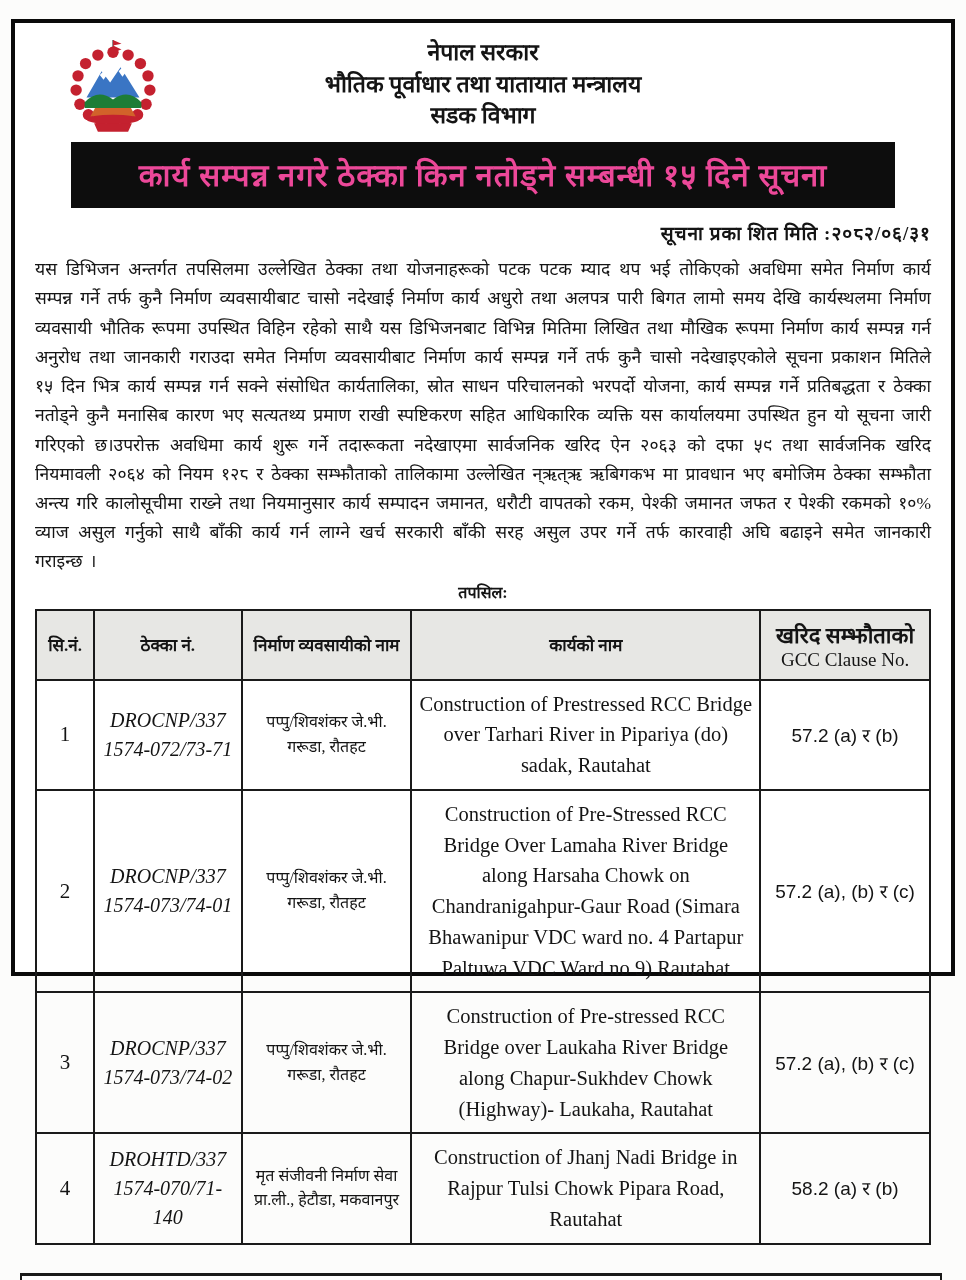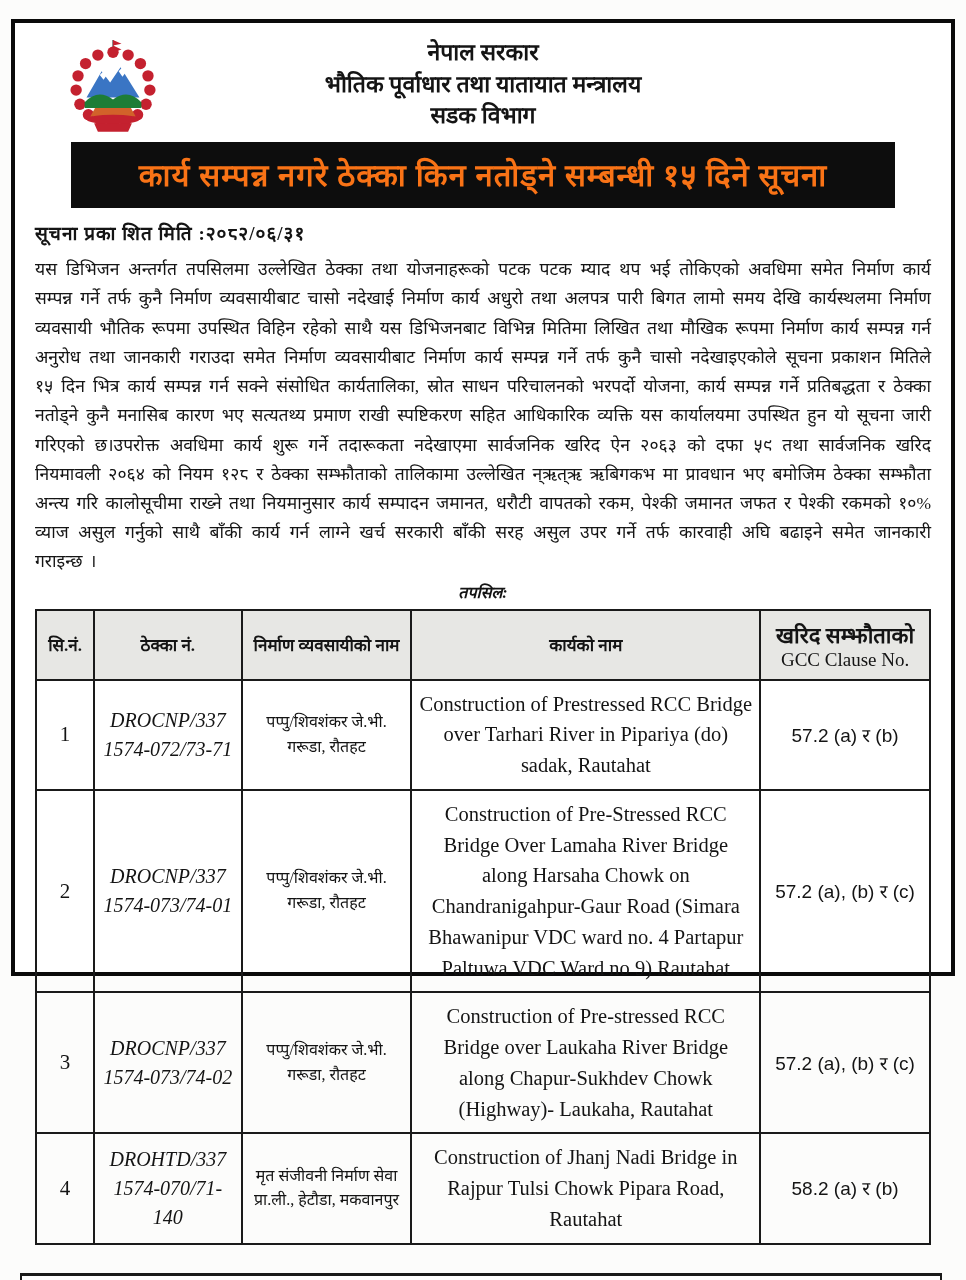--- a/index.html
+++ b/index.html
@@ -31,47 +31,46 @@
     width: 96px; height: 104px;
   }
   .hdr-line-sm  { font-size: 23px; font-weight: bold; line-height: 1.38; }
   .hdr-office   { font-size: 34px; font-weight: bold; line-height: 1.45; margin-top: 8px; }
   .hdr-division { font-size: 34px; font-weight: bold; line-height: 1.35; }
   .hdr-district { font-size: 21px; font-weight: bold; line-height: 1.5; }
   
   .notice-banner {
     margin: 10px 36px 0 36px;
     background: #0d0d0d;
-    color: #f97316;
+    color: #ec4899;
     text-align: center;
     font-size: 31px;
     font-weight: bold;
     padding: 11px 6px 13px 6px;
     letter-spacing: 1px;
   }
   .date-line {
-    text-align: left;
+    text-align: right;
     font-size: 19px;
     font-weight: bold;
     margin-top: 12px;
     letter-spacing: 1px;
   }
   .body-text {
     margin-top: 9px;
     font-size: 17.5px;
     line-height: 1.67;
     text-align: justify;
     word-spacing: 3px;
   }
   .tapasil-label {
     text-align: center;
     font-size: 16px;
     font-weight: bold;
     margin-top: 4px;
-    font-style: italic;
   }
   
   table.contracts {
     width: 100%;
     margin-top: 6px;
     border-collapse: collapse;
     table-layout: fixed;
   }
   table.contracts th, table.contracts td {
     border: 2px solid #1a1a1a;

